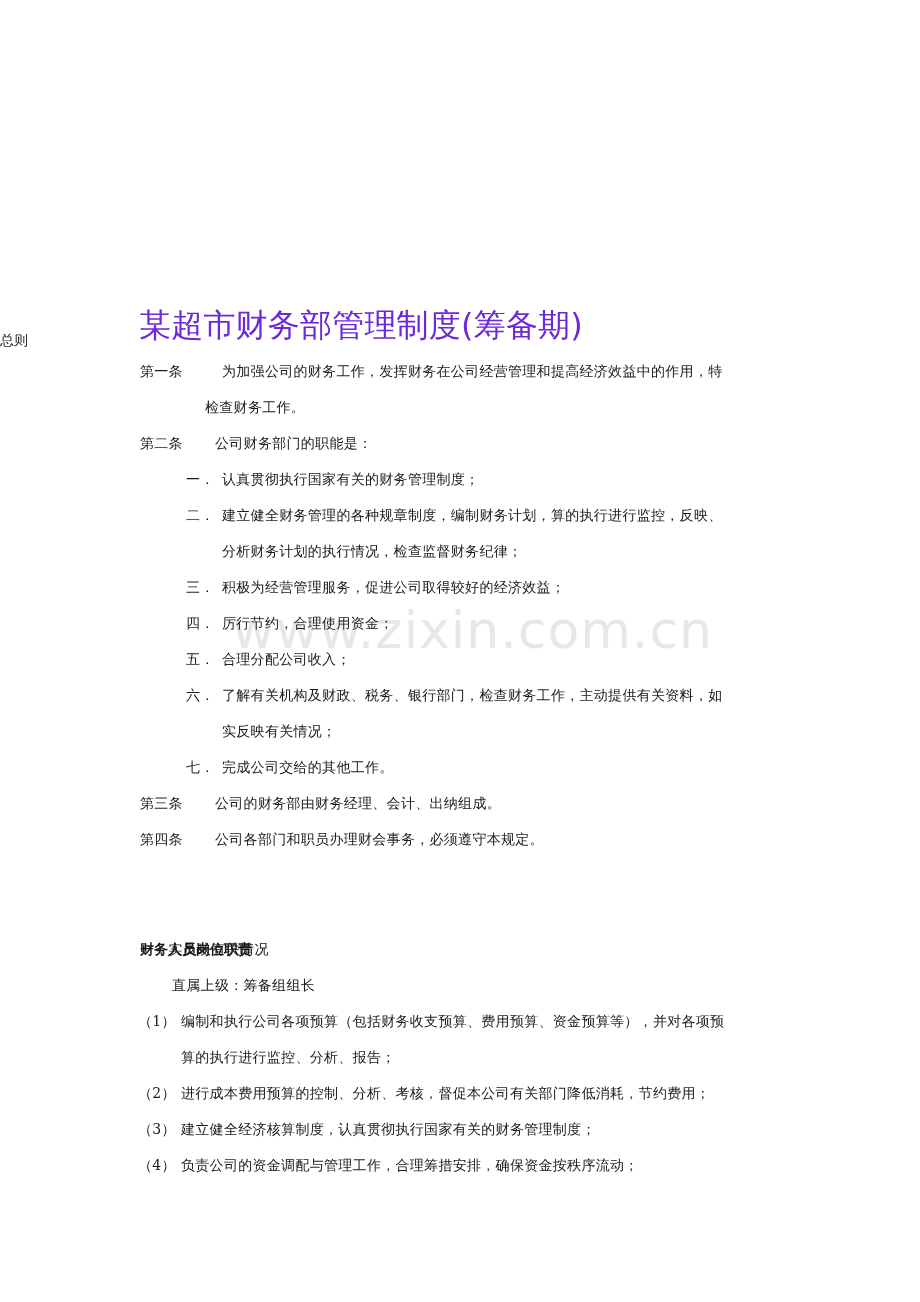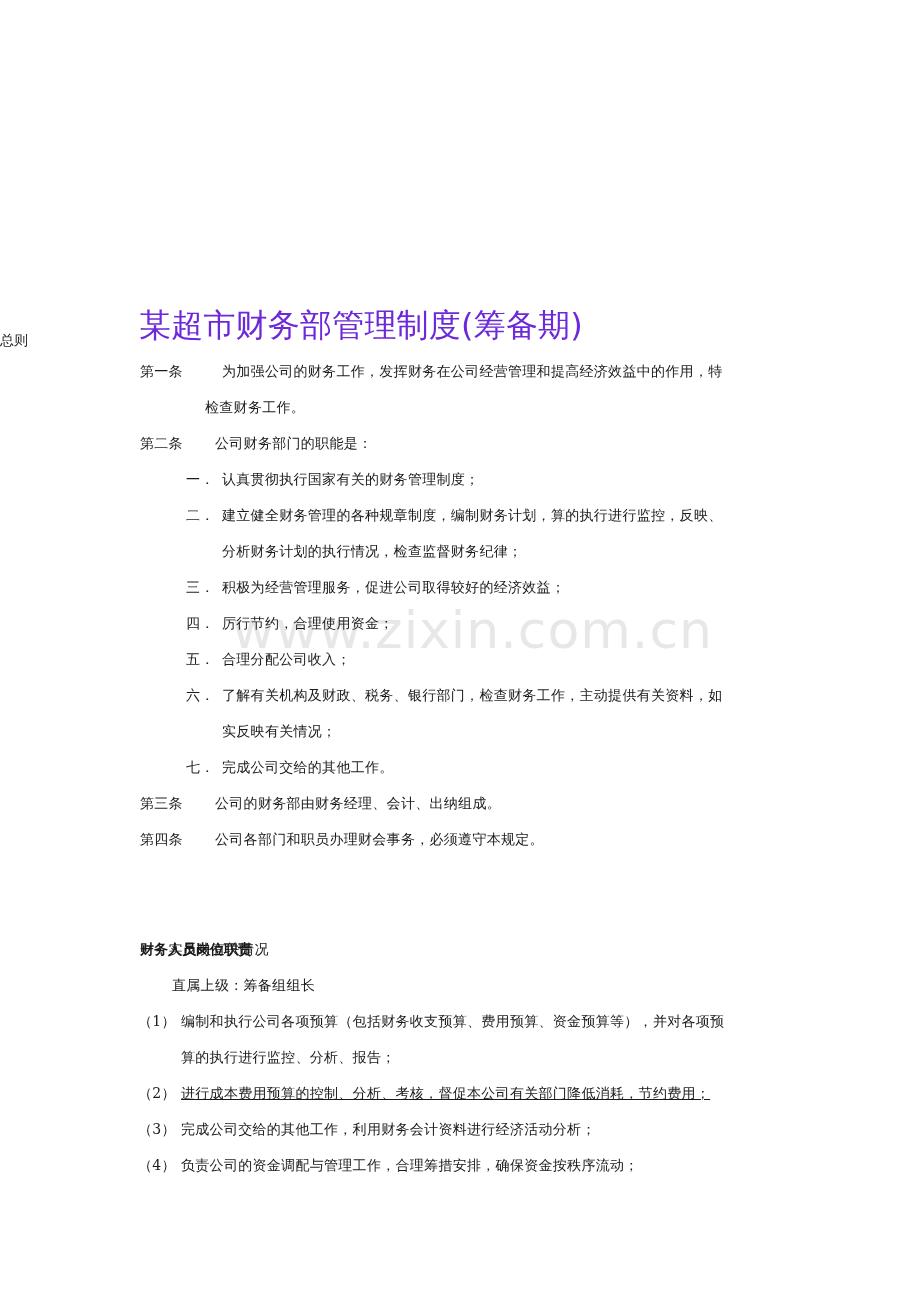--- a/index.html
+++ b/index.html
@@ -150,26 +150,26 @@
   <div class="line" style="left:172px; top:975px;">直属上级：筹备组组长</div>
 
   <div>
     <div class="line" style="left:138px; top:1011px;">（1）</div>
     <div class="line" style="left:181px; top:1011px;text-align:center;">编制和执行公司各项预算（包括财务收支预算、费用预算、资金预算等），并对各项预</div>
     <div class="line" style="left:181px; top:1047px;">算的执行进行监控、分析、报告；</div>
   </div>
 
   <div>
     <div class="line" style="left:138px; top:1083px;">（2）</div>
-    <div class="line" style="left:181px; top:1083px;text-decoration:underline;">进行成本费用预算的控制、分析、考核，督促本公司有关部门降低消耗，节约费用；</div>
+    <div class="line" style="left:181px; top:1083px;">进行成本费用预算的控制、分析、考核，督促本公司有关部门降低消耗，节约费用；</div>
   </div>
 
   <div>
     <div class="line" style="left:138px; top:1119px;">（3）</div>
-    <div class="line" style="left:181px; top:1119px;">完成公司交给的其他工作，利用财务会计资料进行经济活动分析；</div>
+    <div class="line" style="left:181px; top:1119px;">建立健全经济核算制度，认真贯彻执行国家有关的财务管理制度；</div>
   </div>
 
   <div>
     <div class="line" style="left:138px; top:1155px;">（4）</div>
     <div class="line" style="left:181px; top:1155px;">负责公司的资金调配与管理工作，合理筹措安排，确保资金按秩序流动；</div>
   </div>
 
 </div>
 
 </body></html>

